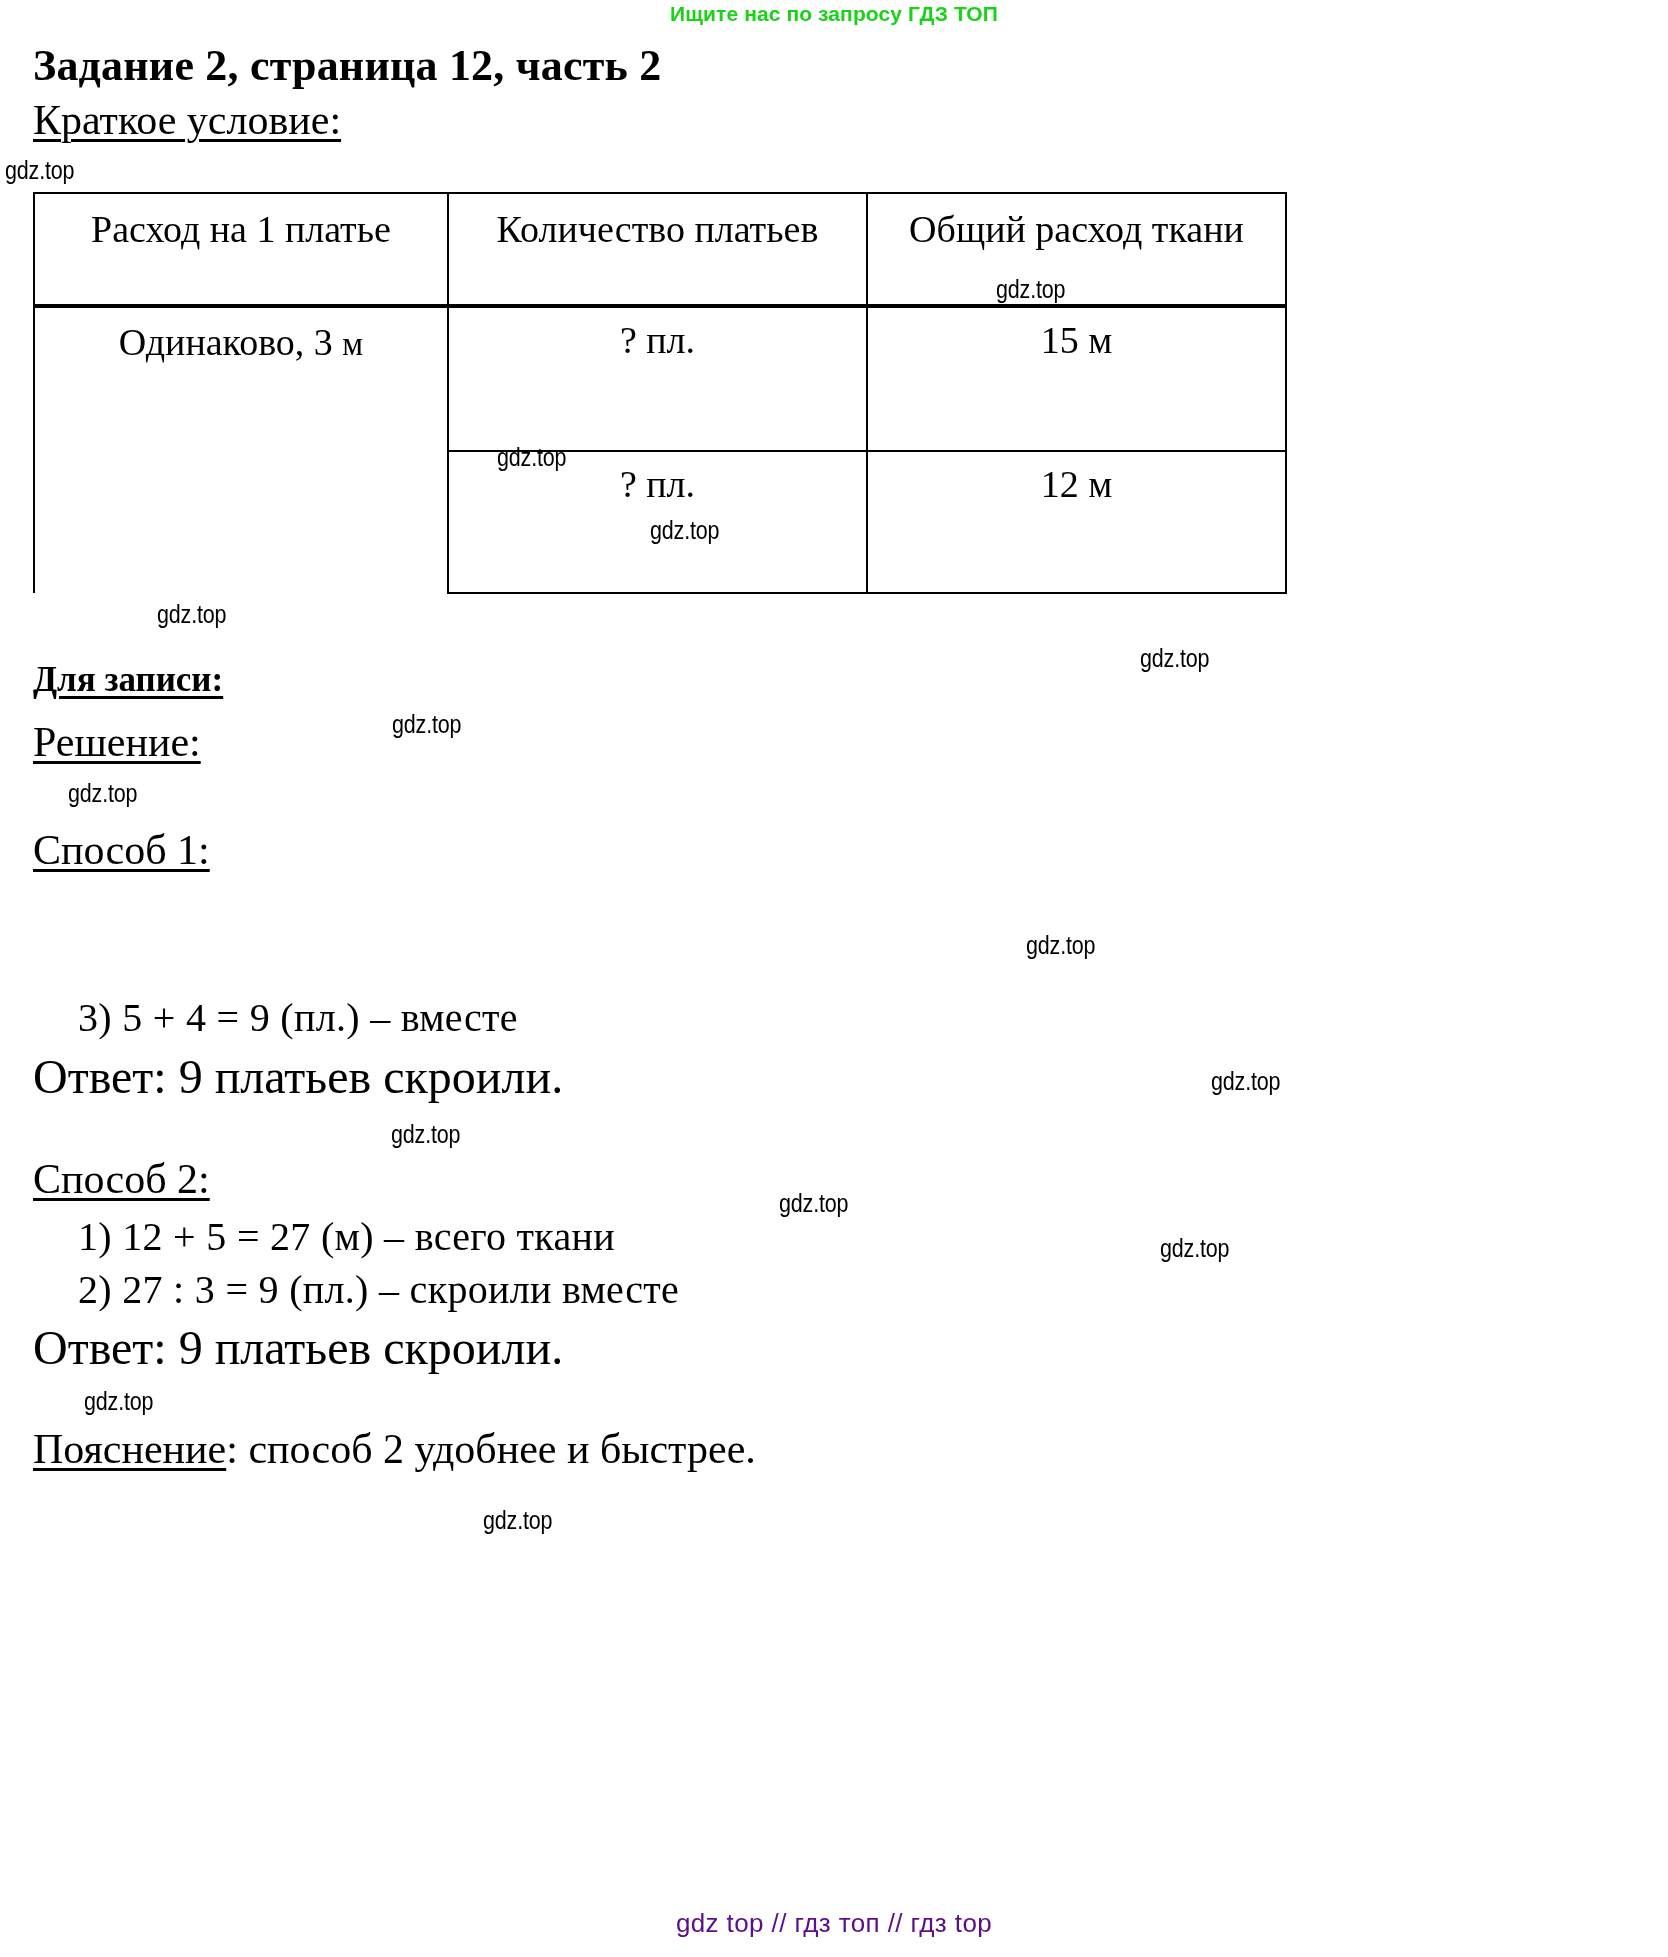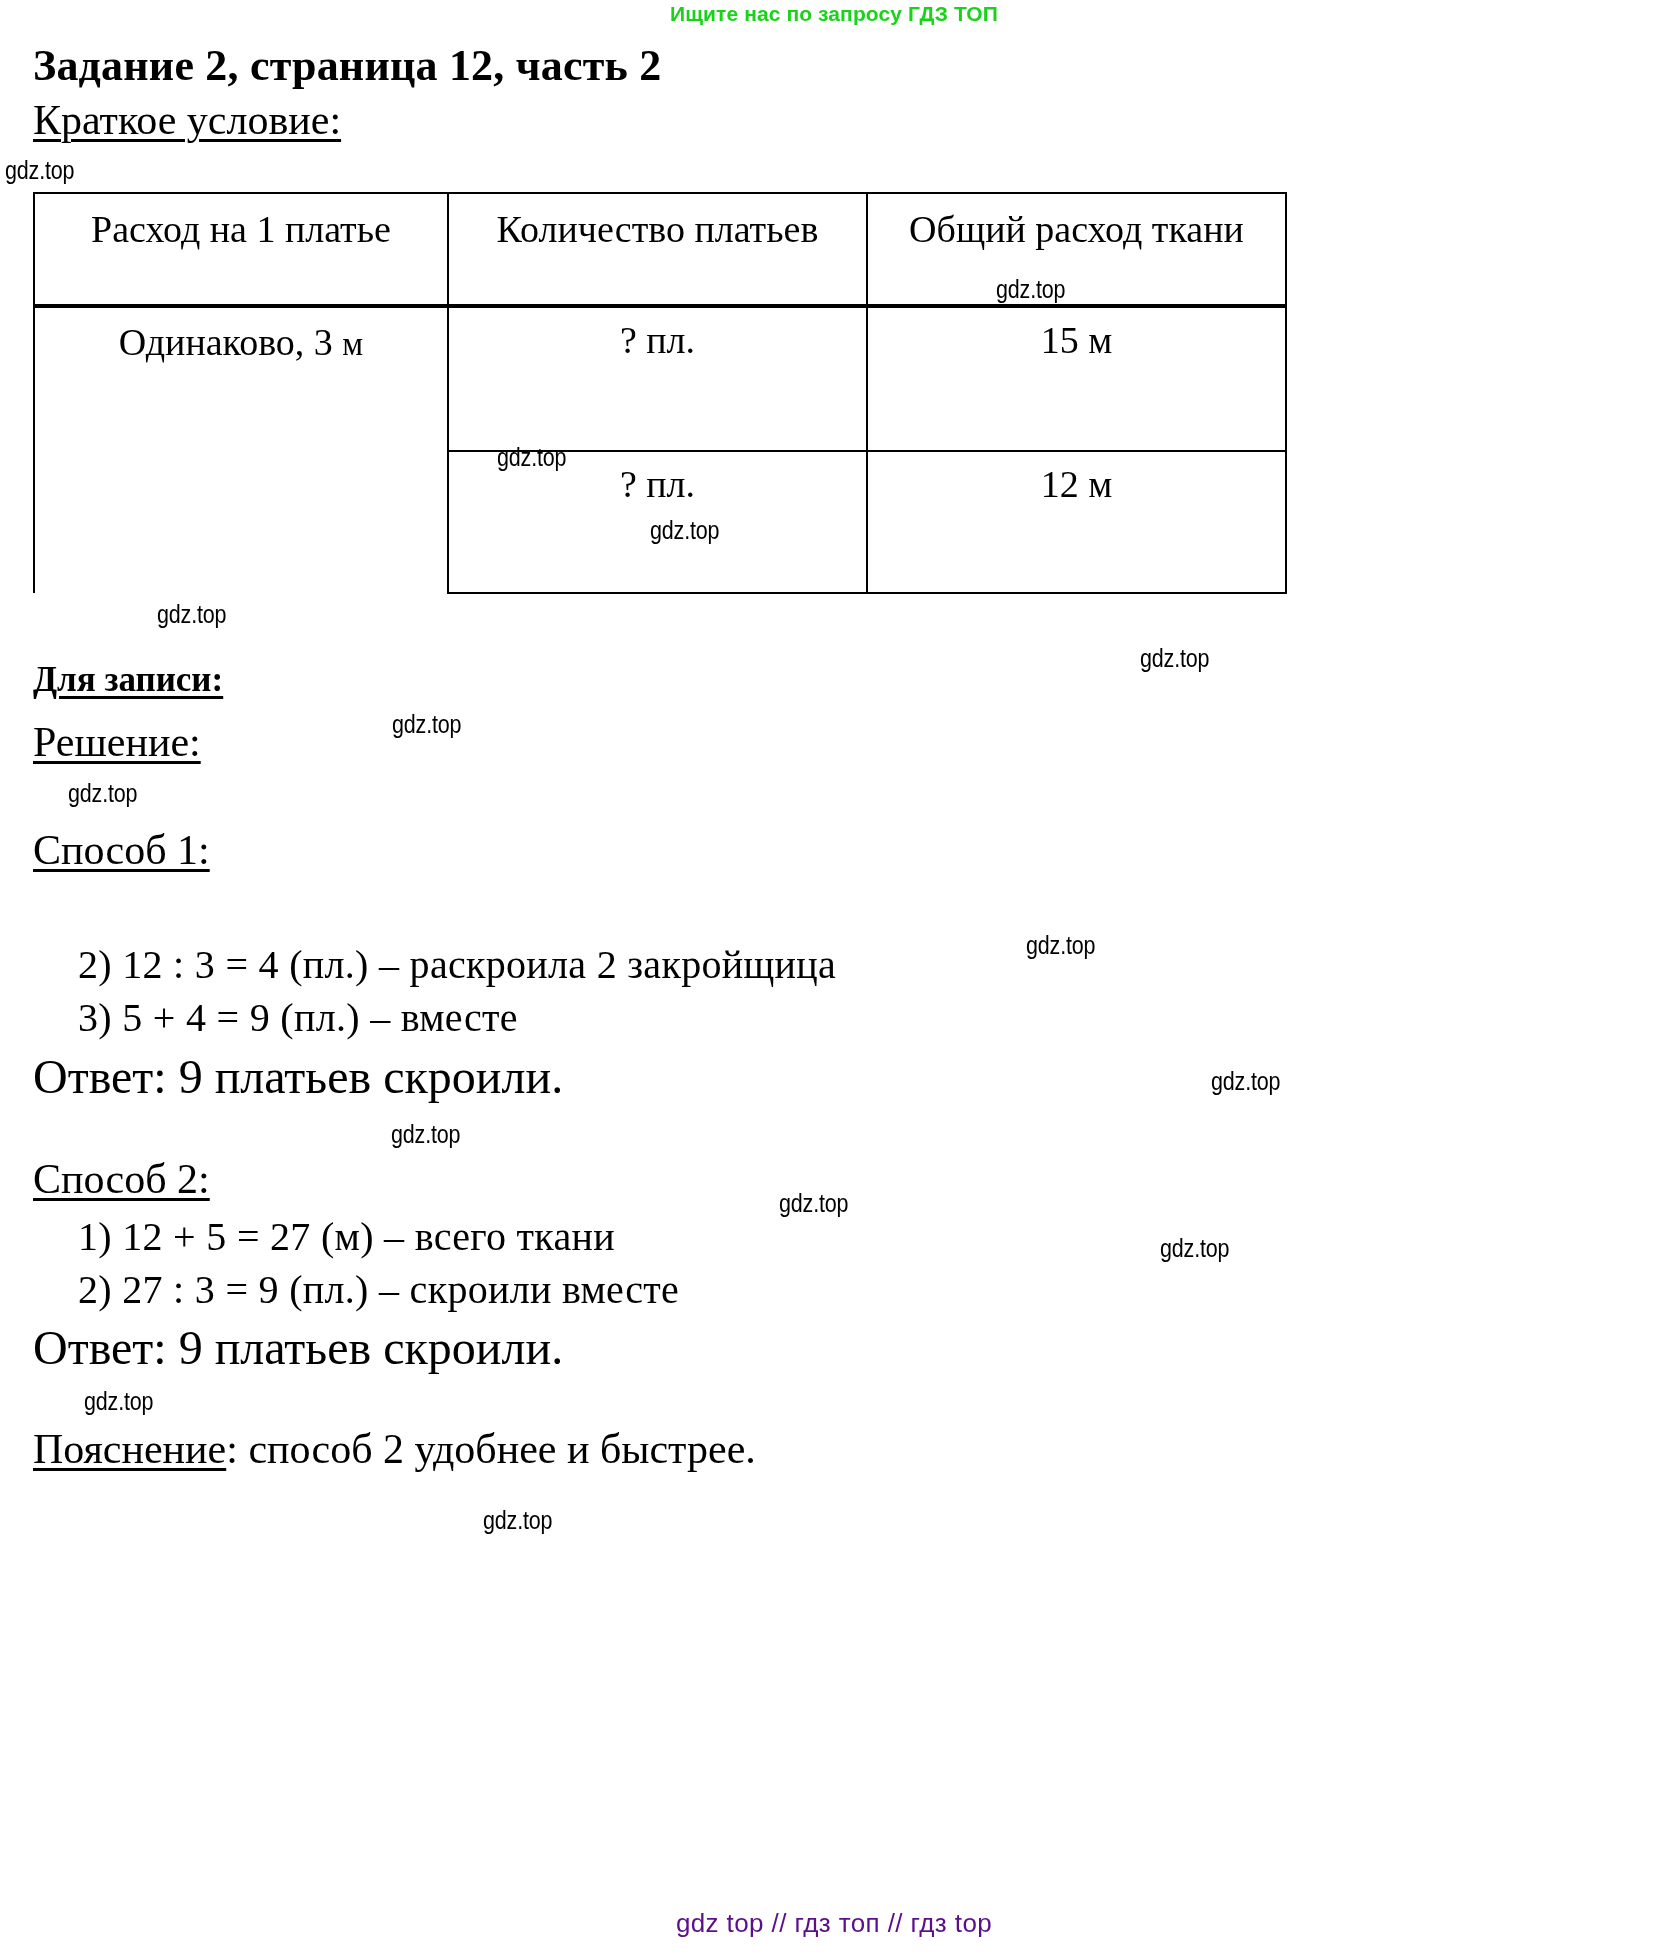--- a/index.html
+++ b/index.html
@@ -211,21 +211,20 @@
   <div class="h-underlined" id="for-record">Для записи:</div>
 
   <div class="wm" style="left:392px; top:710px;">gdz.top</div>
 
   <div class="h-underlined" id="solution-label">Решение:</div>
 
   <div class="wm" style="left:68px; top:779px;">gdz.top</div>
 
   <div class="h-underlined" id="method-1">Способ 1:</div>
 
-  <div class="step" style="top:941px;">2)  12 : 3 = 4 (пл.) – раскроила 2 закройщица</div>
   <div class="step" style="top:994px;">3)  5 + 4 = 9 (пл.) – вместе</div>
 
   <div class="wm" style="left:1026px; top:931px;">gdz.top</div>
 
   <div class="answer-line" style="top:1049px;">Ответ: 9 платьев скроили.</div>
 
   <div class="wm" style="left:1211px; top:1067px;">gdz.top</div>
   <div class="wm" style="left:391px; top:1120px;">gdz.top</div>
 
   <div class="h-underlined" id="method-2">Способ 2:</div>

